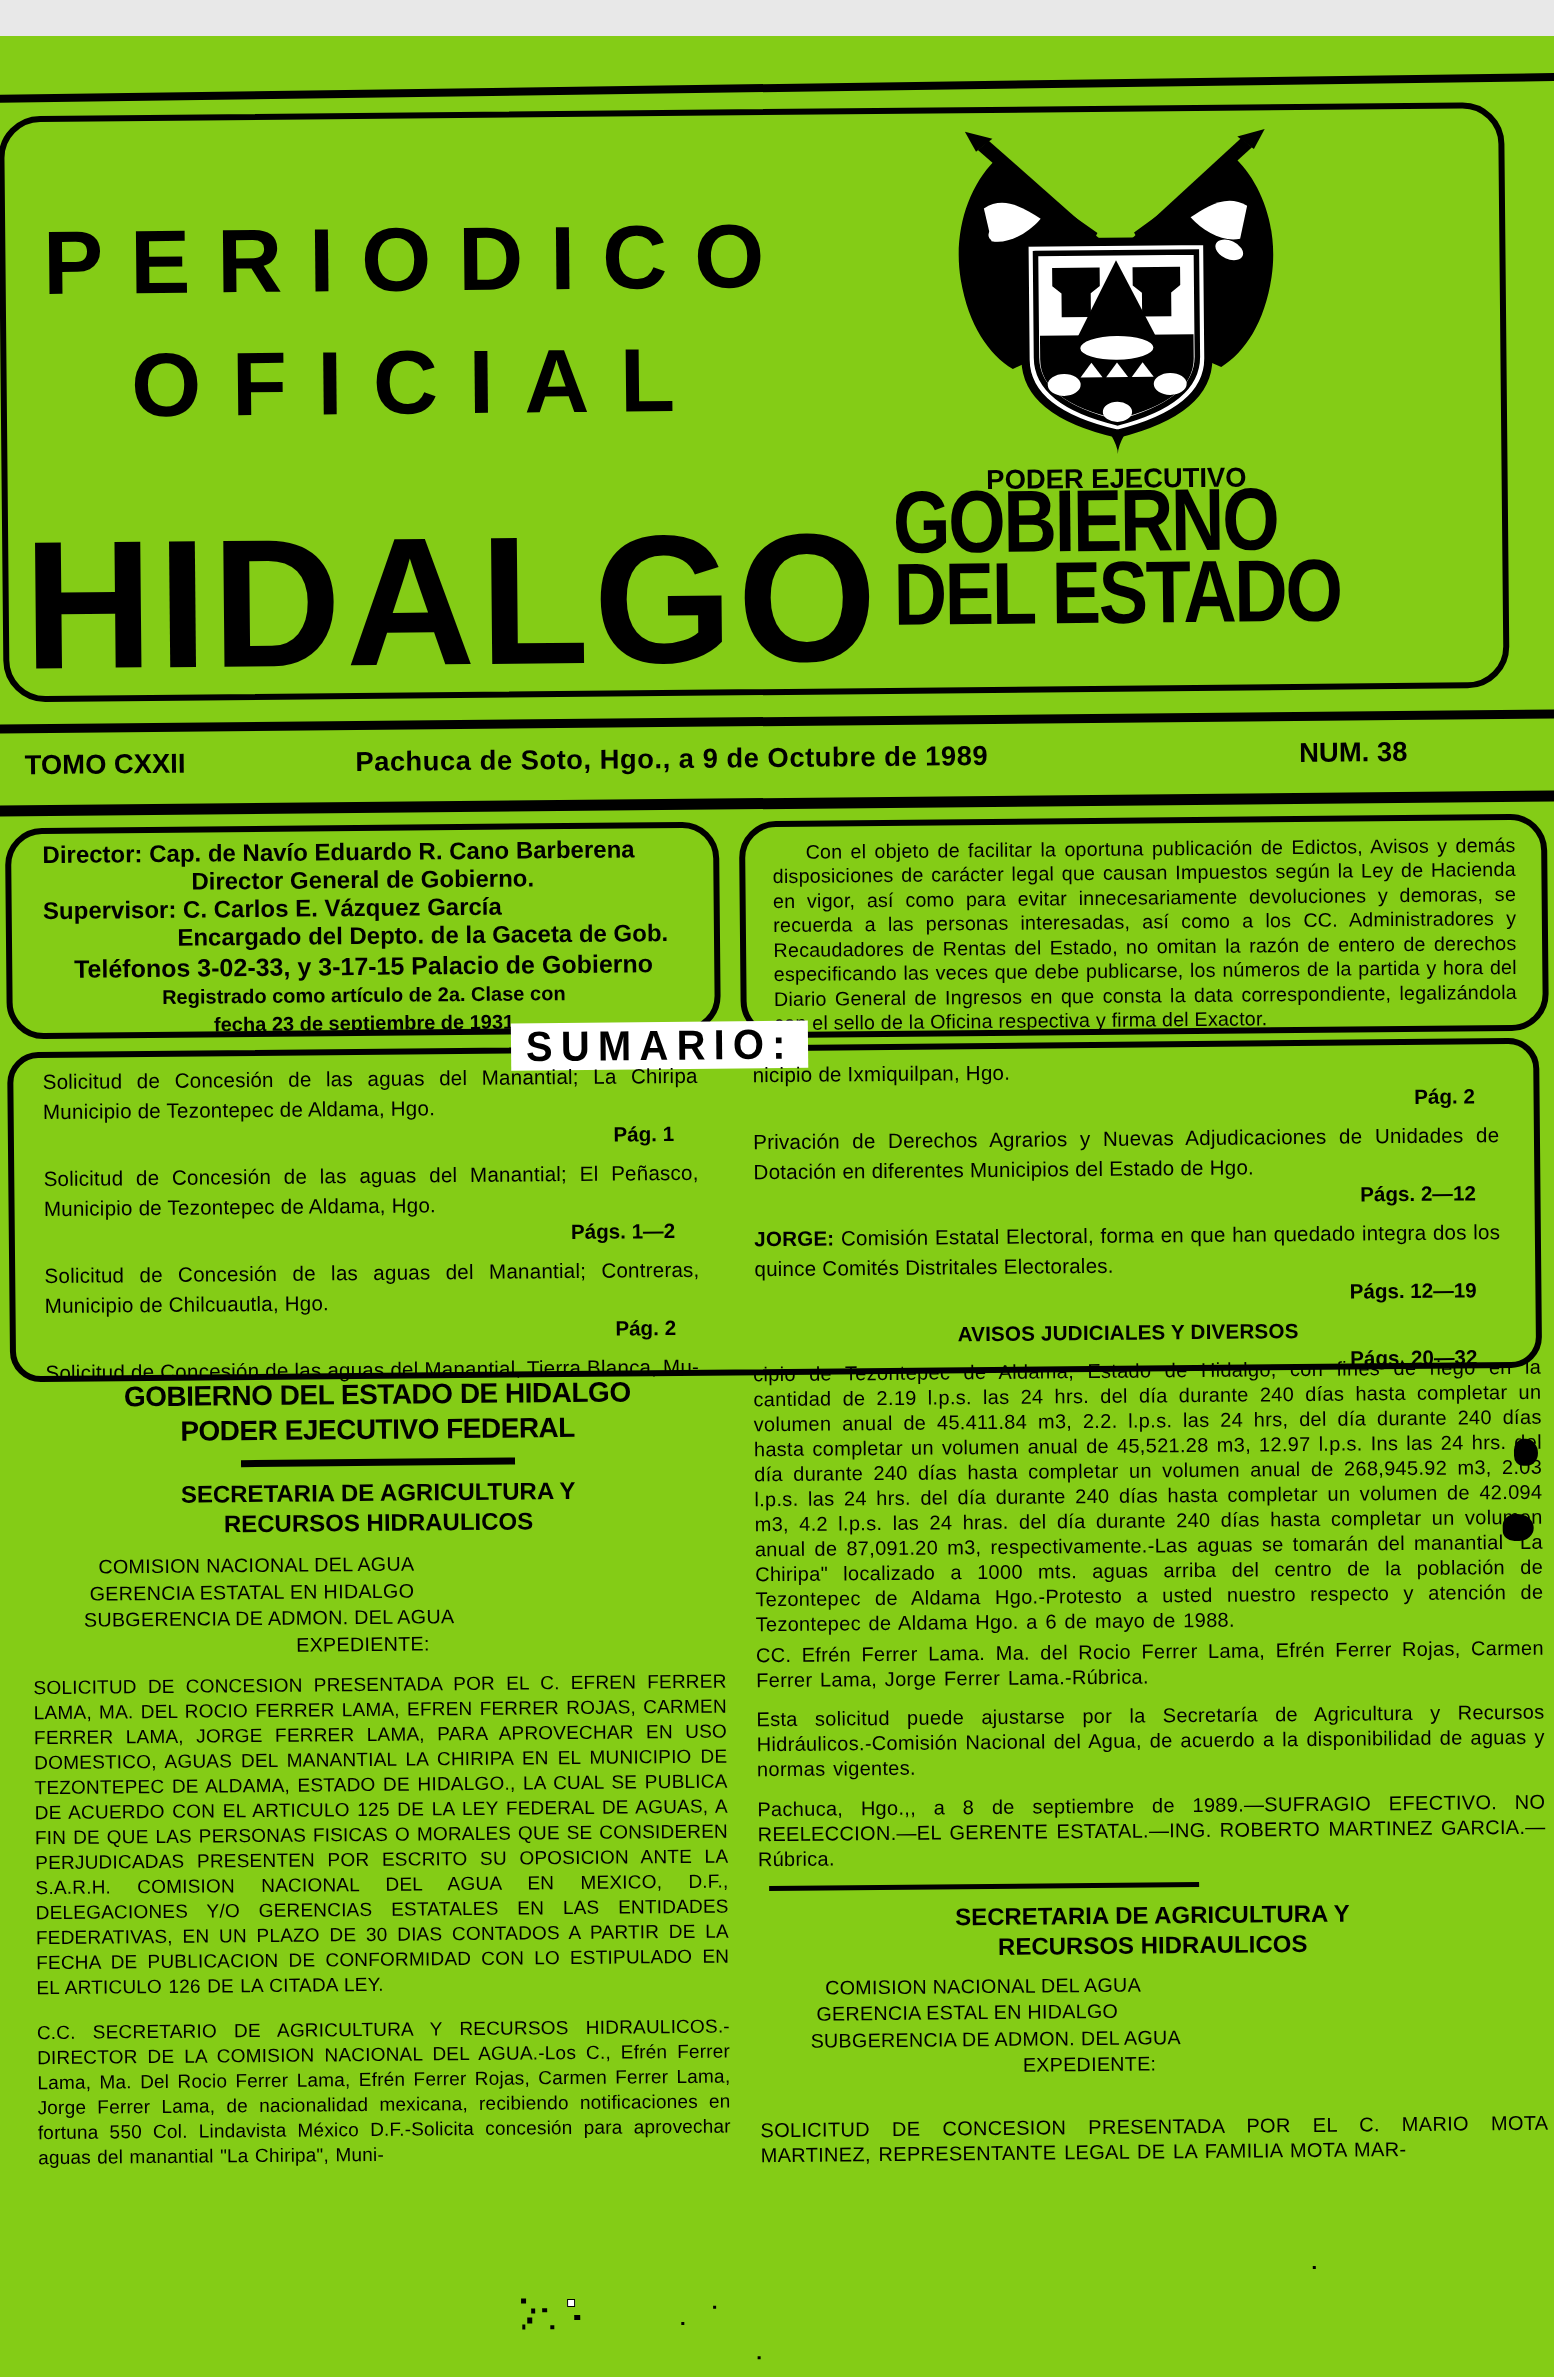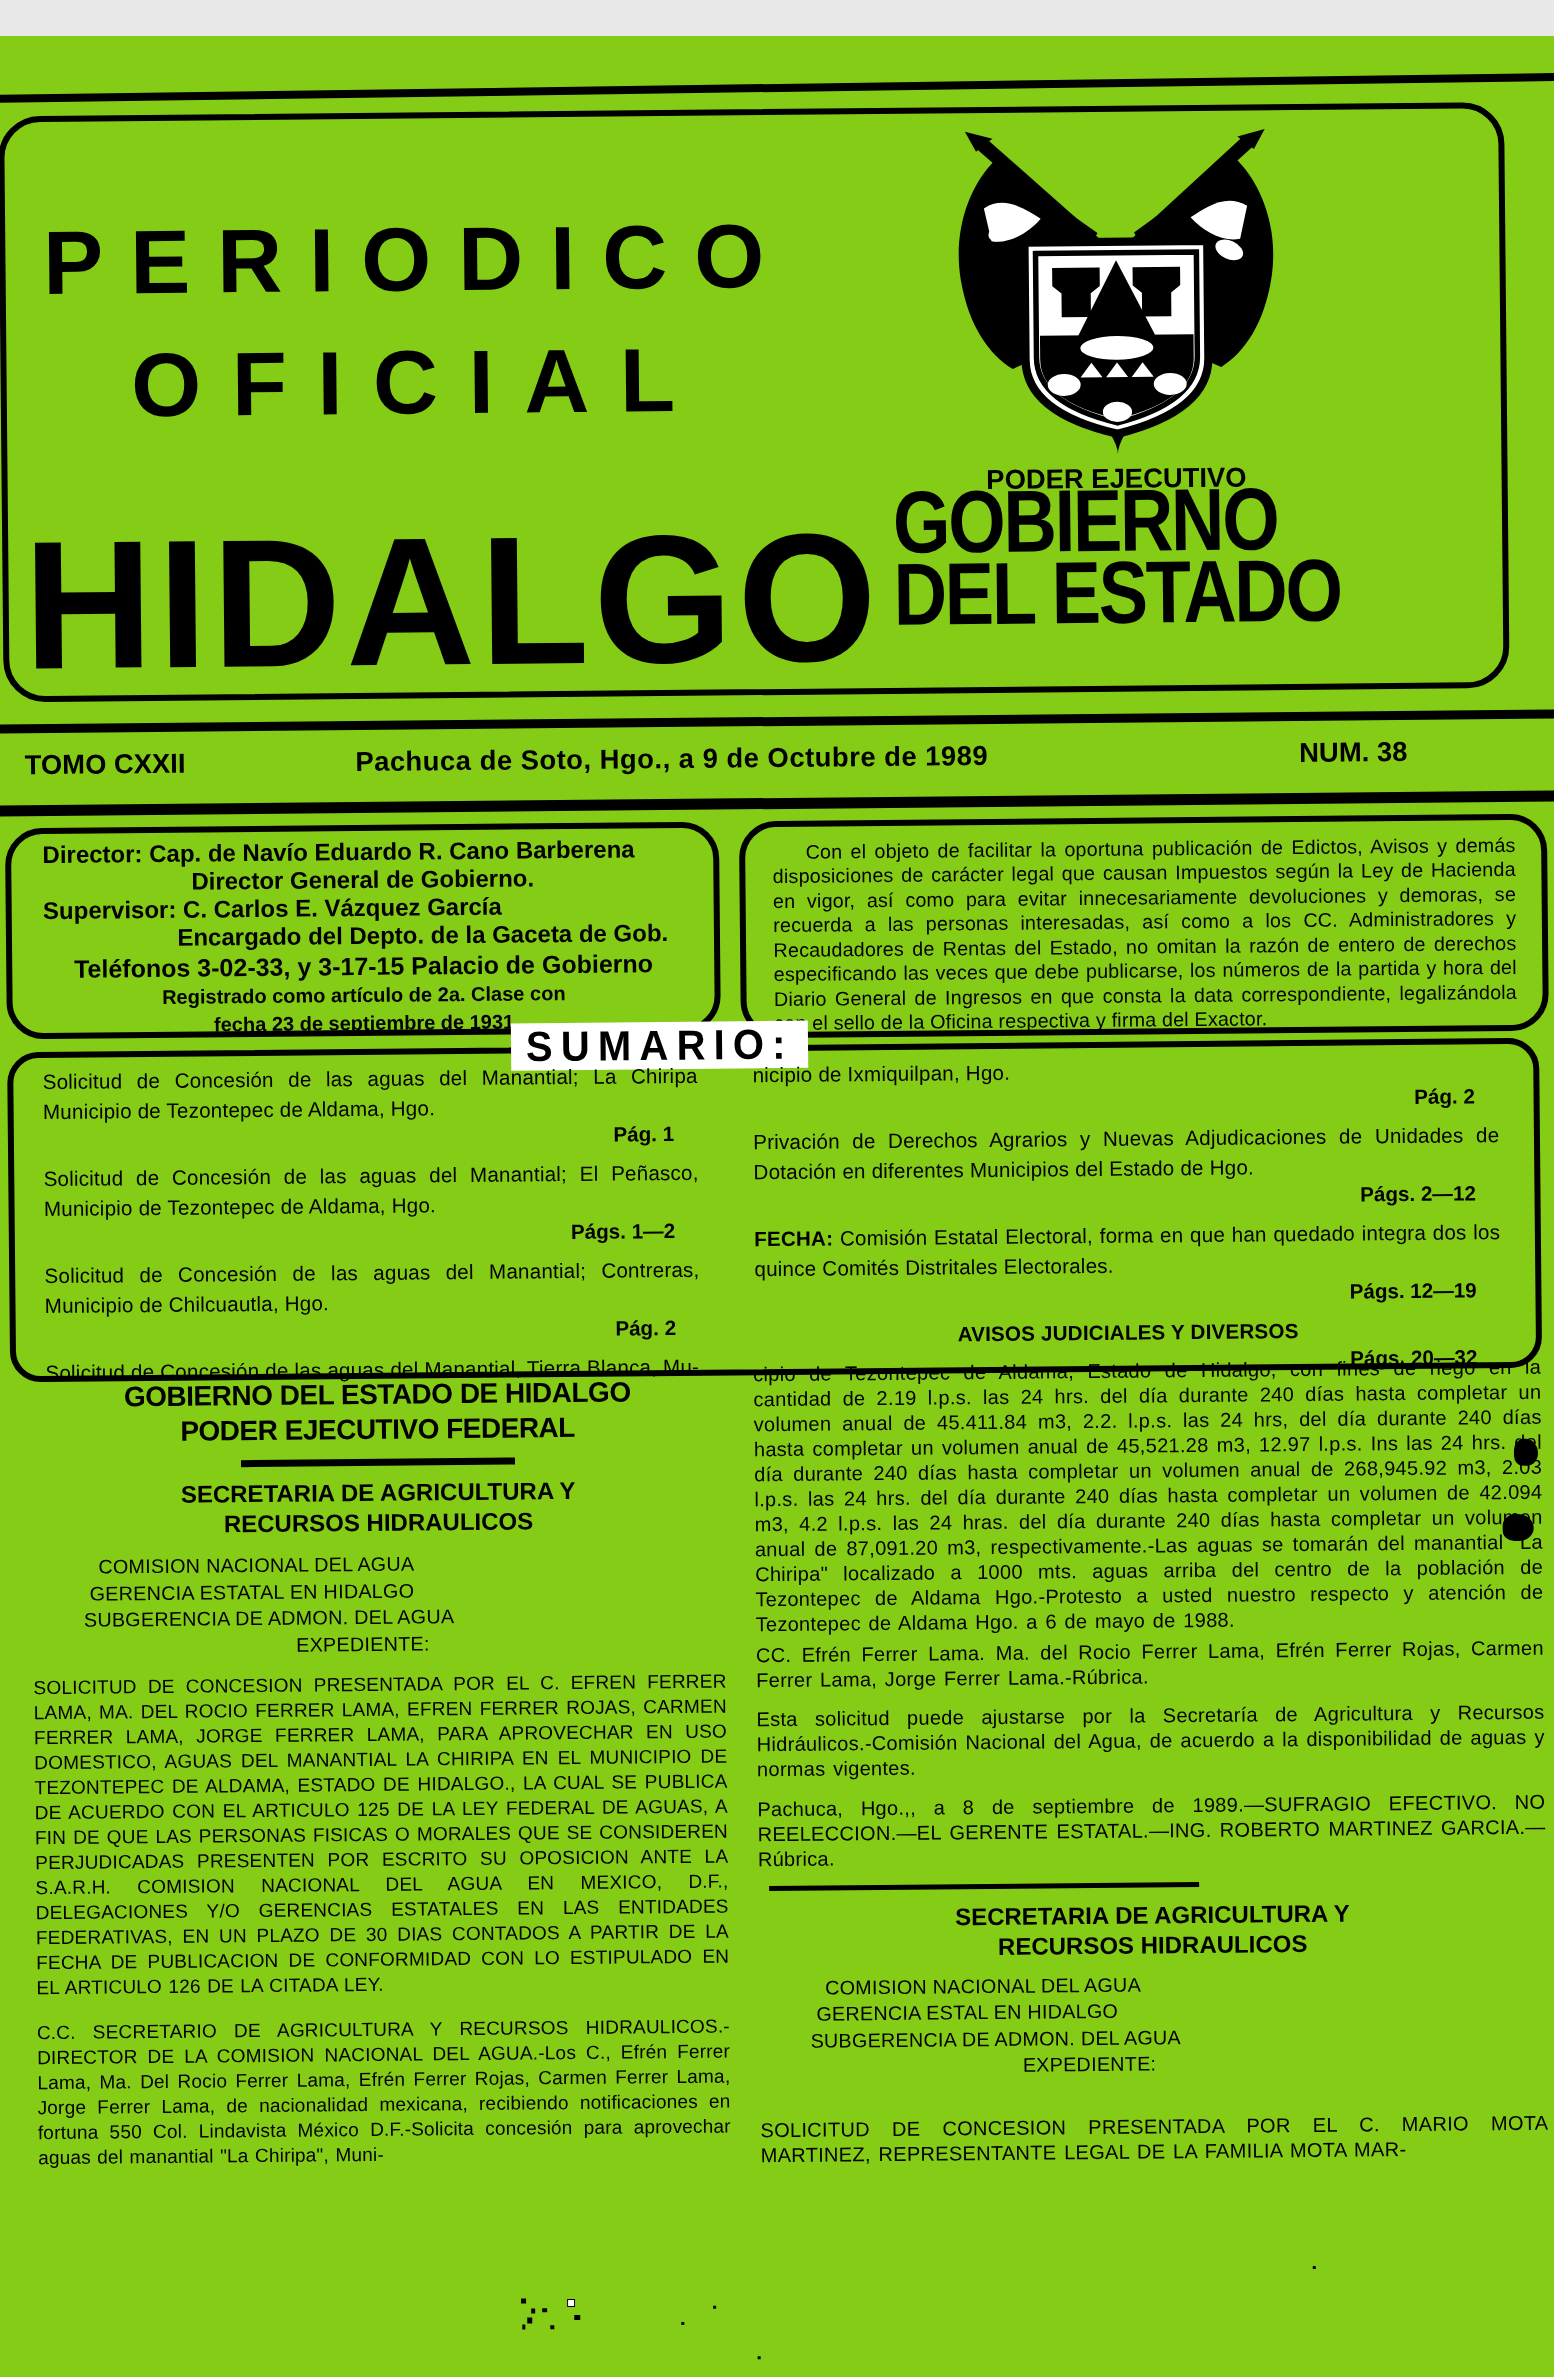--- a/index.html
+++ b/index.html
@@ -178,21 +178,21 @@
     <div id="s-right" class="s-col">
       <div class="s-entry">
         <div class="s-text">nicipio de Ixmiquilpan, Hgo.</div>
         <div class="s-page">Pág. 2</div>
       </div>
       <div class="s-entry">
         <div class="s-text">Privación de Derechos Agrarios y Nuevas Adjudicaciones de Unidades de Dotación en diferentes Municipios del Estado de Hgo.</div>
         <div class="s-page">Págs. 2—12</div>
       </div>
       <div class="s-entry">
-        <div class="s-text"><b>FECHA:</b><span> Comisión Estatal Electoral, forma en que han quedado integra dos los quince Comités Distritales Electorales.</span></div>
+        <div class="s-text"><b>JORGE:</b><span> Comisión Estatal Electoral, forma en que han quedado integra dos los quince Comités Distritales Electorales.</span></div>
         <div class="s-page">Págs. 12—19</div>
       </div>
       <div class="s-entry">
         <div class="s-text s-center">AVISOS JUDICIALES Y DIVERSOS</div>
         <div class="s-page">Págs. 20—32</div>
       </div>
     </div>
   </div>
 
   <div id="col-left" class="abs">

